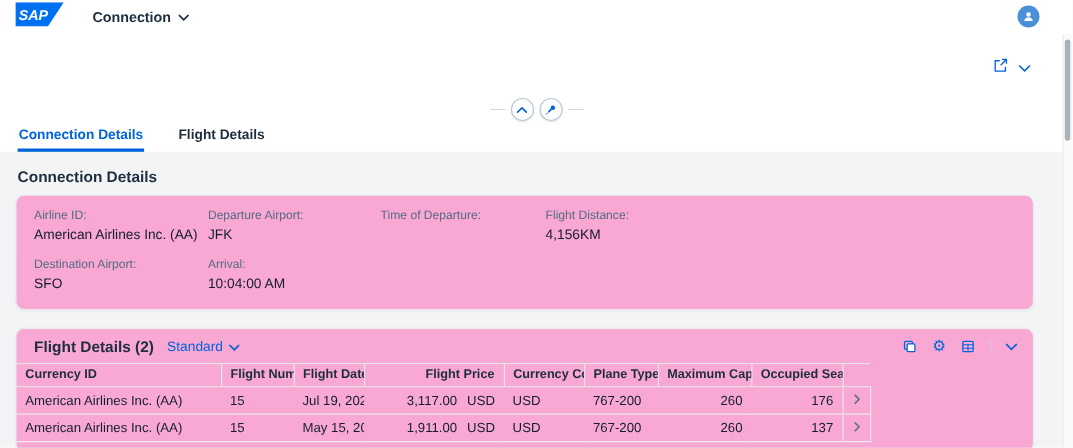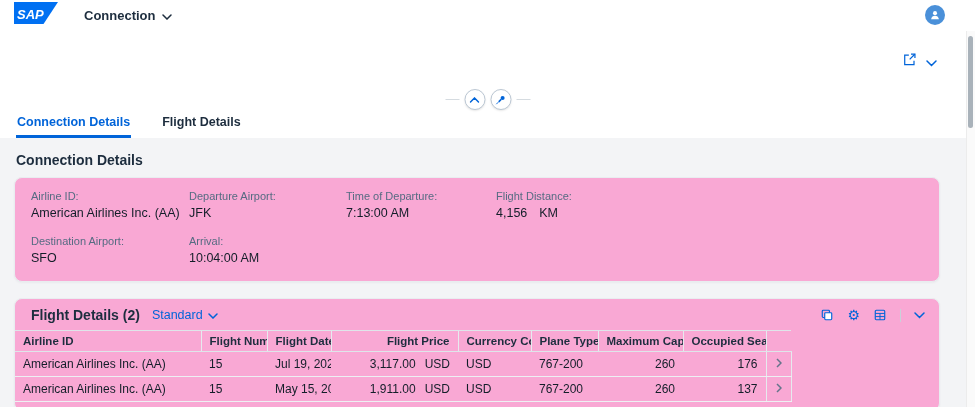--- a/index.html
+++ b/index.html
@@ -30,21 +30,21 @@
   
   .content{background:#f3f4f6;height:269px;padding:12px 35px 0 14px;box-sizing:border-box;}
   .section-title{font-size:14px;font-weight:bold;color:#1d2d3e;margin:2px 0 9px 2px;}
   .card{background:#f9a8d4;border:1px solid #e9edf0;border-radius:8px;box-shadow:0 1px 2px rgba(34,54,73,.05);}
 
   
   .form-card{padding:12px 16px 16px;}
   .form-grid{display:grid;grid-template-columns:158px 157px 150px auto;row-gap:15px;}
   .fld-label{font-size:11px;color:#556b82;margin-bottom:4px;}
   .fld-value{font-size:12.5px;color:#131e29;}
-  .unit{margin-left:12px;}
+  .unit{}
 
   
   .table-card{margin-top:16px;padding-bottom:8px;}
   .table-header-row{display:flex;align-items:center;padding:8px 14px 7px 16px;}
   .table-title{font-size:14px;font-weight:bold;color:#1d2d3e;}
   .variant-btn{display:flex;align-items:center;gap:5px;margin-left:12px;color:#0064d9;font-size:12.5px;cursor:pointer;}
   .toolbar{margin-left:auto;display:flex;align-items:center;gap:13px;}
   .tb-sep{width:1px;height:13px;background:#c9d1d9;}
   .gear{font-family:"DejaVu Sans",sans-serif;color:#0064d9;font-size:14px;line-height:1;cursor:pointer;}
   .icon-btn{display:flex;align-items:center;cursor:pointer;}
@@ -137,21 +137,20 @@
       <div data-name="field-airline-id">
         <div class="fld-label" data-name="field-label">Airline ID:</div>
         <div class="fld-value" data-name="field-value">American Airlines Inc. (AA)</div>
       </div>
       <div data-name="field-departure-airport">
         <div class="fld-label" data-name="field-label">Departure Airport:</div>
         <div class="fld-value" data-name="field-value">JFK</div>
       </div>
       <div data-name="field-time-of-departure">
         <div class="fld-label" data-name="field-label">Time of Departure:</div>
-        <div class="fld-value" data-name="field-value">7:13:00 AM</div>
       </div>
       <div data-name="field-flight-distance">
         <div class="fld-label" data-name="field-label">Flight Distance:</div>
         <div class="fld-value" data-name="field-value">
           <span data-name="distance-value">4,156</span><span class="unit" data-name="distance-unit">KM</span>
         </div>
       </div>
       <div data-name="field-destination-airport">
         <div class="fld-label" data-name="field-label">Destination Airport:</div>
         <div class="fld-value" data-name="field-value">SFO</div>
@@ -204,21 +203,21 @@
           <col style="width:64px">
           <col style="width:127px">
         <col style="width:73px">
           <col style="width:67px">
           <col style="width:85px">
           <col style="width:83px">
           <col style="width:25px">
       </colgroup>
       <thead>
         <tr data-name="table-header-row">
-          <th class="al" data-name="column-header-airline-id">Airline ID</th>
+          <th class="al" data-name="column-header-airline-id">Currency ID</th>
           <th class="al" data-name="column-header-flight-number">Flight Num...</th>
           <th class="ac" data-name="column-header-flight-date">Flight Date</th>
           <th class="ar" data-name="column-header-flight-price">Flight Price</th>
           <th class="al" data-name="column-header-currency-code">Currency Co...</th>
           <th class="al" data-name="column-header-plane-type">Plane Type</th>
           <th class="ac" data-name="column-header-maximum-capacity">Maximum Capacity</th>
           <th class="ac" data-name="column-header-occupied-seats">Occupied Seats</th>
           <th data-name="column-header-navigation"></th>
         </tr>
       </thead>

